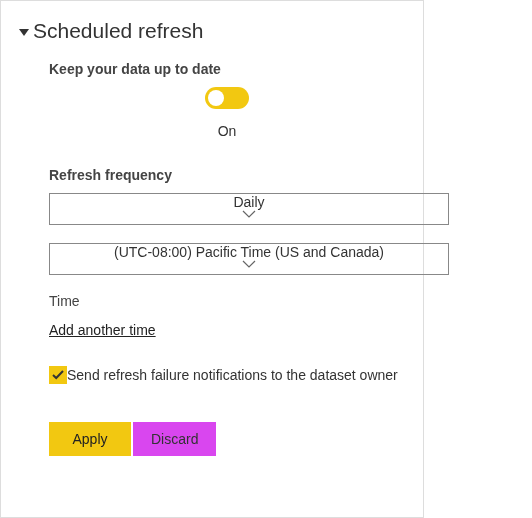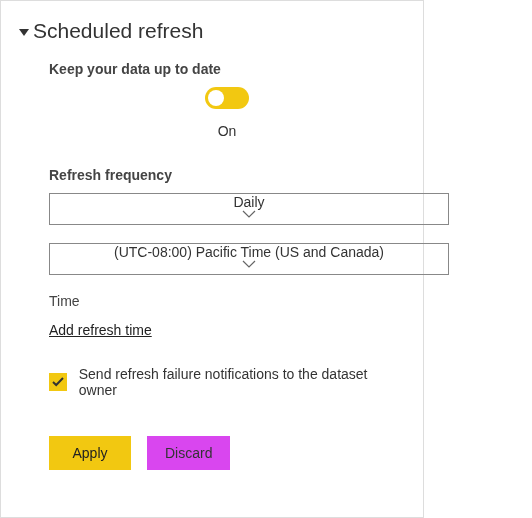--- a/index.html
+++ b/index.html
@@ -93,39 +93,39 @@
     margin-bottom: 28px;
   }
   .time-label {
     font-size: 14px;
     color: #444;
     margin-bottom: 12px;
   }
   .checkbox-row {
     display: flex;
     align-items: center;
-    gap: 12px;
+    gap: 0;
     margin-bottom: 38px;
   }
   .checkbox {
     width: 18px; height: 18px;
     background: #f2c811;
     display: flex;
     align-items: center;
     justify-content: center;
     cursor: pointer;
   }
   .checkbox svg { display:block; }
   .checkbox-label {
     font-size: 14px;
     color: #333;
   }
   .button-row {
     display: flex;
-    gap: 16px;
+    gap: 2px;
   }
   .btn {
     height: 34px;
     min-width: 82px;
     padding: 0 18px;
     font-size: 14px;
     border: none;
     cursor: pointer;
     display: flex;
     align-items: center;
@@ -167,21 +167,21 @@
     <div class="select">
       <span>(UTC-08:00) Pacific Time (US and Canada)</span>
       <span class="select-caret">
         <svg width="14" height="8" viewBox="0 0 14 8">
             <path d="M1 1 L7 7 L13 1" stroke="#666" stroke-width="1.2" fill="none"></path>
           </svg>
       </span>
     </div>
 
     <div class="time-label">Time</div>
-    <a class="link">Add refresh time</a>
+    <a class="link">Add another time</a>
 
     <div class="checkbox-row">
       <div class="checkbox">
         <svg width="12" height="10" viewBox="0 0 12 10">
             <path d="M1 5 L4.2 8 L11 1" stroke="#333" stroke-width="2" fill="none"></path>
           </svg>
       </div>
       <div class="checkbox-label">Send refresh failure notifications to the dataset owner</div>
     </div>
 

